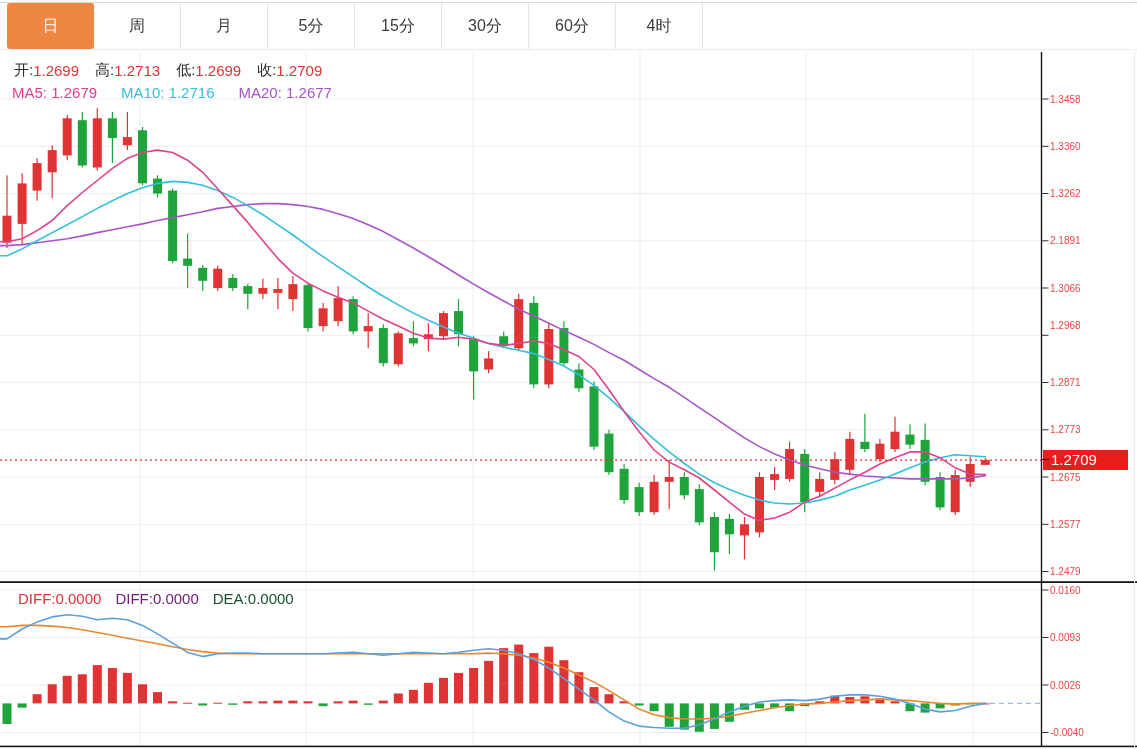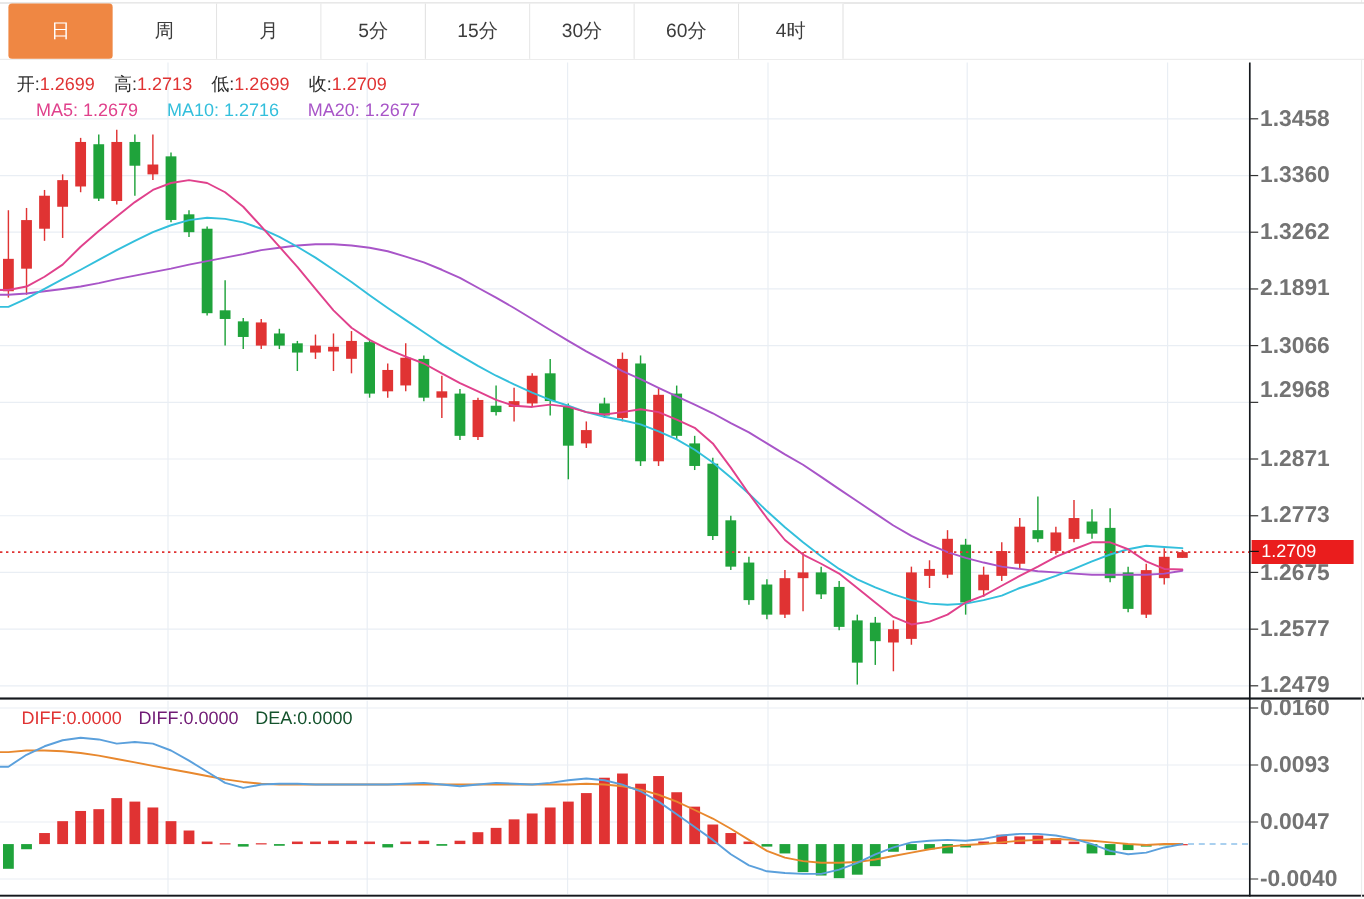--- a/index.html
+++ b/index.html
@@ -12,21 +12,21 @@
   .tab{width:87px;display:flex;align-items:center;justify-content:center;font-size:16px;color:#3c3c3c;
        border-right:1px solid #e4e4e4;box-sizing:border-box;cursor:pointer;user-select:none;background:#fff;}
   .tab.active{background:var(--tab-orange,#ef8743);color:#fff;border-right:none;border-radius:3px;}
   
   .info-row{position:absolute;display:flex;align-items:center;font-size:15px;white-space:nowrap;z-index:5;}
   .info-row .lab{color:#2b2b2b;}
   .info-row .val{margin-right:16px;}
   .ma-item{margin-right:24px;}
   .macd-item{margin-right:14px;}
   
-  .axis-label{position:absolute;left:1050px;font-size:19px;color:#737373;height:17px;line-height:17px;z-index:4;font-weight:bold;}
+  .axis-label{position:absolute;left:1050px;font-size:10px;color:#ef4444;height:17px;line-height:17px;z-index:4;}
   
   .price-badge{position:absolute;left:1043px;top:450px;width:85px;height:20px;background:#ea1d1d;color:#fff;
                font-size:15px;line-height:20px;padding-left:8px;box-sizing:border-box;z-index:6;}
   .price-badge .badge-tick{position:absolute;left:-2px;top:9px;width:8px;height:1px;background:#111;}
 </style>
 </head>
 <body>
 
 <div id="app">
 
@@ -303,21 +303,21 @@
     <span class="lab">开:</span>
     <span class="val" style="color: rgb(224, 51, 51);">1.2699</span>
     <span class="lab">高:</span>
     <span class="val" style="color: rgb(224, 51, 51);">1.2713</span>
     <span class="lab">低:</span>
     <span class="val" style="color: rgb(224, 51, 51);">1.2699</span>
     <span class="lab">收:</span>
     <span class="val" style="color: rgb(224, 51, 51);">1.2709</span>
   </div>
 
-  <div class="info-row" style="left:30px;top:84px;">
+  <div class="info-row" style="left:12px;top:84px;">
     <span class="ma-item" style="color: rgb(224, 65, 140);">
       <span>MA5:</span>
       <span>1.2679</span>
     </span>
     <span class="ma-item" style="color: rgb(51, 191, 220);">
       <span>MA10:</span>
       <span>1.2716</span>
     </span>
     <span class="ma-item" style="color: rgb(168, 85, 200);">
       <span>MA20:</span>
@@ -349,16 +349,16 @@
       <div class="axis-label" style="top: 232.25px;">2.1891</div>
       <div class="axis-label" style="top: 279.5px;">1.3066</div>
       <div class="axis-label" style="top: 317px;">1.2968</div>
       <div class="axis-label" style="top: 374px;">1.2871</div>
       <div class="axis-label" style="top: 421.25px;">1.2773</div>
       <div class="axis-label" style="top: 468.5px;">1.2675</div>
       <div class="axis-label" style="top: 515.75px;">1.2577</div>
       <div class="axis-label" style="top: 563px;">1.2479</div>
       <div class="axis-label" style="top: 581.5px;">0.0160</div>
       <div class="axis-label" style="top: 629px;">0.0093</div>
-      <div class="axis-label" style="top: 676.5px;">0.0047</div>
+      <div class="axis-label" style="top: 676.5px;">0.0026</div>
       <div class="axis-label" style="top: 724px;">-0.0040</div>
     </div>
 </div>
 
 </body></html>

